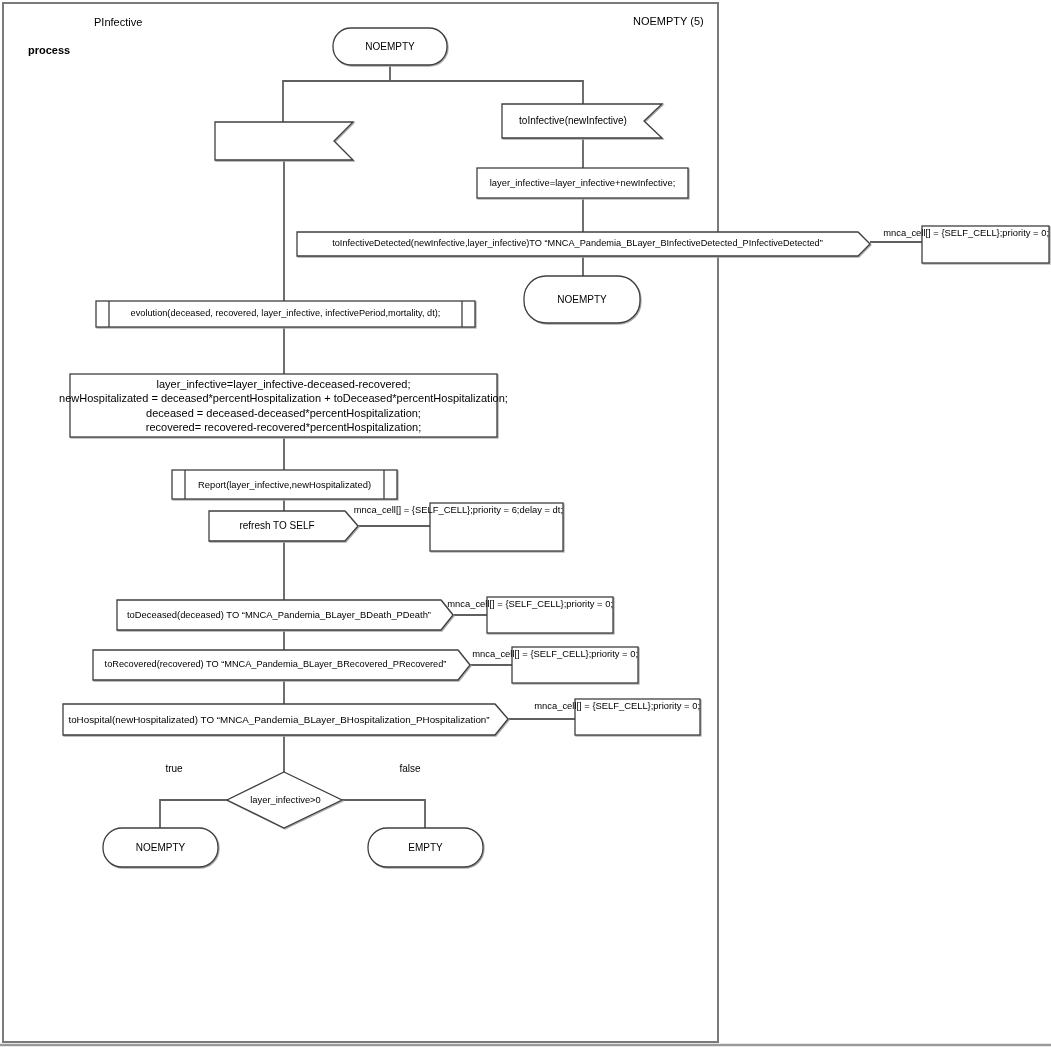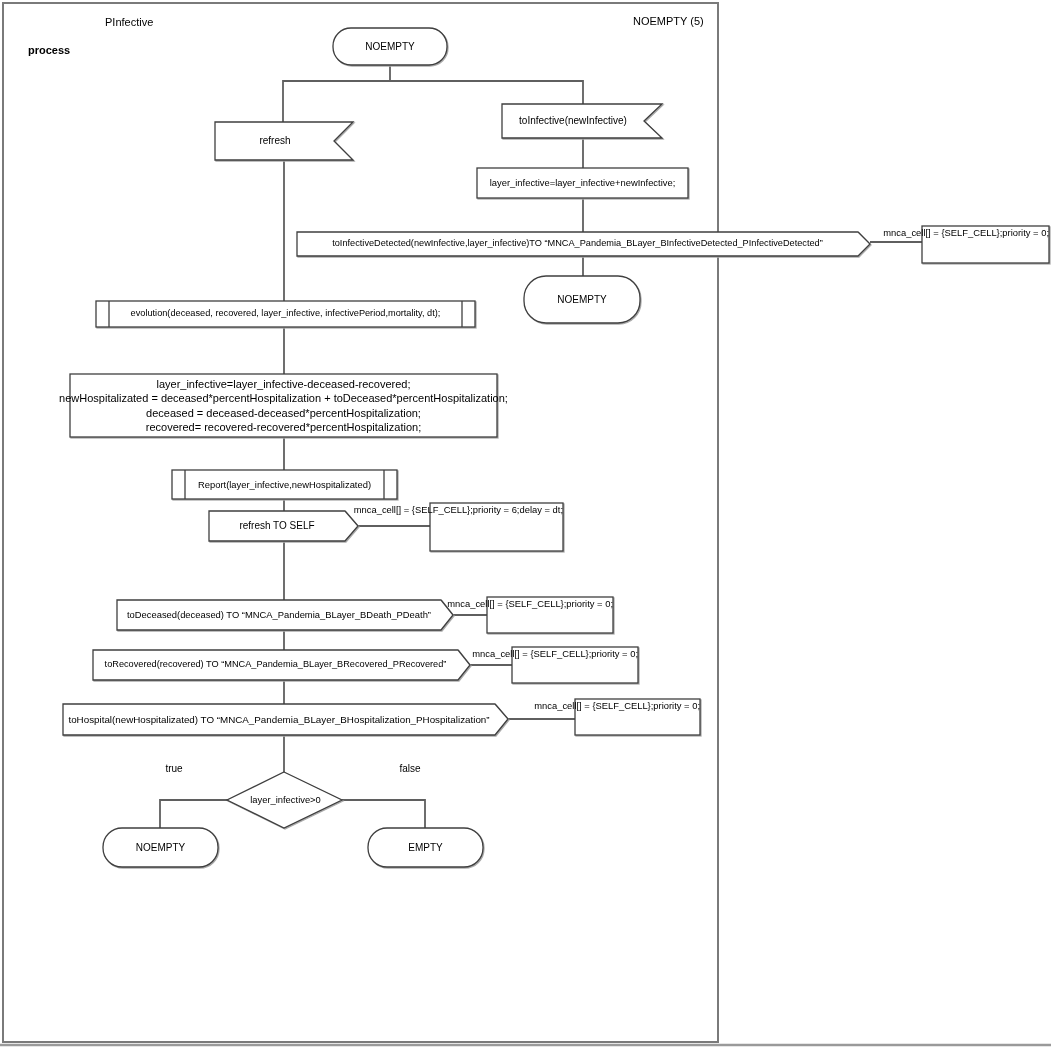--- a/index.html
+++ b/index.html
@@ -110,26 +110,25 @@
 
       <polygon class="shape" points="284,772 342,800 284,828 227,800"></polygon>
 
       <rect class="shape" x="103" y="828" width="115" height="39" rx="19"></rect>
 
       <rect class="shape" x="368" y="828" width="115" height="39" rx="19"></rect>
     </g>
   </svg>
 
   <div class="hdr bold" style="left:28px;top:16px;margin-top:28px;">process</div>
-  <div class="hdr" style="left:105px;top:16px;">PInfective</div>
+  <div class="hdr" style="left:94px;top:16px;">PInfective</div>
   <div class="hdr" style="left:633px;top:15px;">NOEMPTY (5)</div>
 
   <div class="lbl" style="left:333px;top:28px;width:114px;height:37px;">NOEMPTY</div>
 
-  <div class="lbl" style="left:215px;top:122px;width:120px;height:38px;">refresh</div>
 
   <div class="lbl" style="left:502px;top:104px;width:142px;height:34px;">toInfective(newInfective)</div>
 
   <div class="lbl sm" style="left:477px;top:168px;width:211px;height:30px;">layer_infective=layer_infective+newInfective;</div>
 
   <div class="lbl xs" style="left:300px;top:232px;width:555px;height:24px;">toInfectiveDetected(newInfective,layer_infective)TO “MNCA_Pandemia_BLayer_BInfectiveDetected_PInfectiveDetected”</div>
 
   <div class="lbl" style="left:524px;top:276px;width:116px;height:47px;">NOEMPTY</div>
 
   <div class="lbl xs" style="left:109px;top:301px;width:353px;height:26px;">evolution(deceased, recovered, layer_infective, infectivePeriod,mortality, dt);</div>

